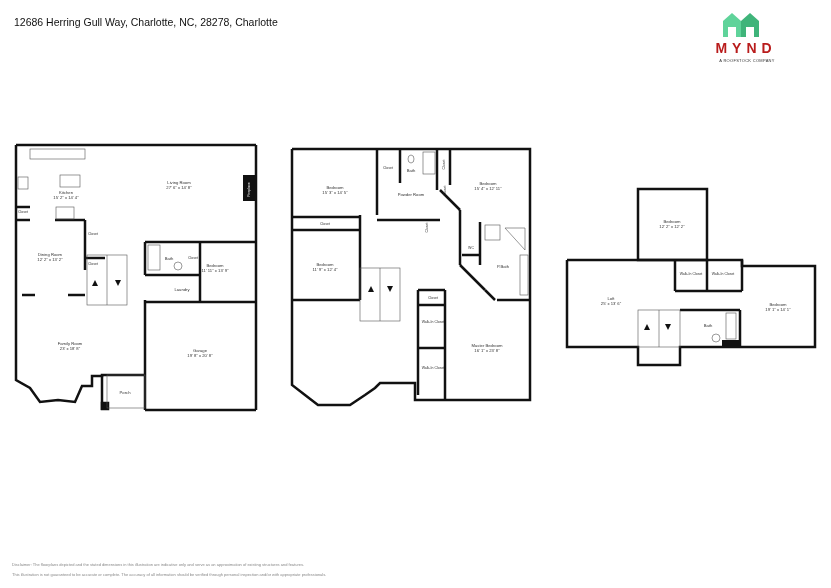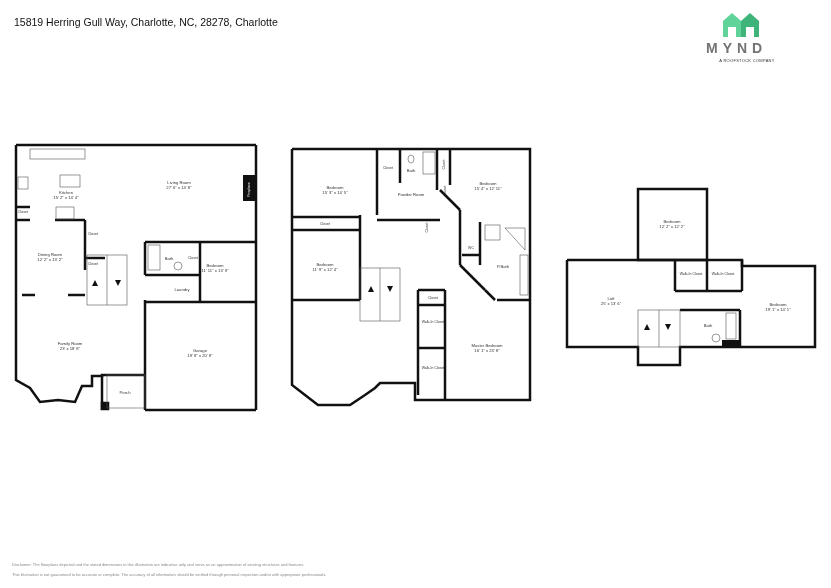--- a/index.html
+++ b/index.html
@@ -1,28 +1,28 @@
 <!DOCTYPE html>
 <html><head>
 <meta charset="utf-8">
 <style>
   html,body{margin:0;padding:0;background:#fff;}
   body{width:831px;height:588px;position:relative;overflow:hidden;font-family:"Liberation Sans",sans-serif;color:#222;}
   .title{position:absolute;left:14px;top:16px;font-size:10.5px;color:#111;}
   .logo{position:absolute;left:712px;top:8px;width:70px;height:60px;}
-  .logo .name{position:absolute;left:-6px;top:32px;width:80px;text-align:left;font-size:14px;font-weight:bold;letter-spacing:5px;color:#737373;}
+  .logo .name{position:absolute;left:-6px;top:32px;width:80px;text-align:center;font-size:14px;font-weight:bold;letter-spacing:5px;color:#b91c1c;}
   .logo .sub{position:absolute;left:-10px;top:50px;width:90px;text-align:center;font-size:4px;color:#333;letter-spacing:0.3px;}
   svg.plan{position:absolute;left:0;top:0;}
   .lbl{position:absolute;font-size:4.2px;text-align:center;color:#333;line-height:5px;transform:translateX(-50%);white-space:nowrap;}
   .disc{position:absolute;left:12px;font-size:4px;color:#888;}
 </style>
 </head>
 <body>
 
-<div class="title">15819 Herring Gull Way, Charlotte, NC, 28278, Charlotte</div>
+<div class="title">12686 Herring Gull Way, Charlotte, NC, 28278, Charlotte</div>
 
 <div class="logo">
   <svg width="40" height="28" viewBox="0 0 40 28" style="position:absolute;left:9px;top:3px;">
     <path d="M2 10 L11 2 L20 10 L20 26 L15 26 L15 16 L7 16 L7 26 L2 26 Z" fill="#5fd39a"></path>
     <path d="M20 10 L29 2 L38 10 L38 26 L33 26 L33 16 L25 16 L25 26 L20 26 Z" fill="#3fb47a"></path>
   </svg>
   <div class="name">MYND</div>
   <div class="sub">A ROOFSTOCK COMPANY</div>
 </div>
 

